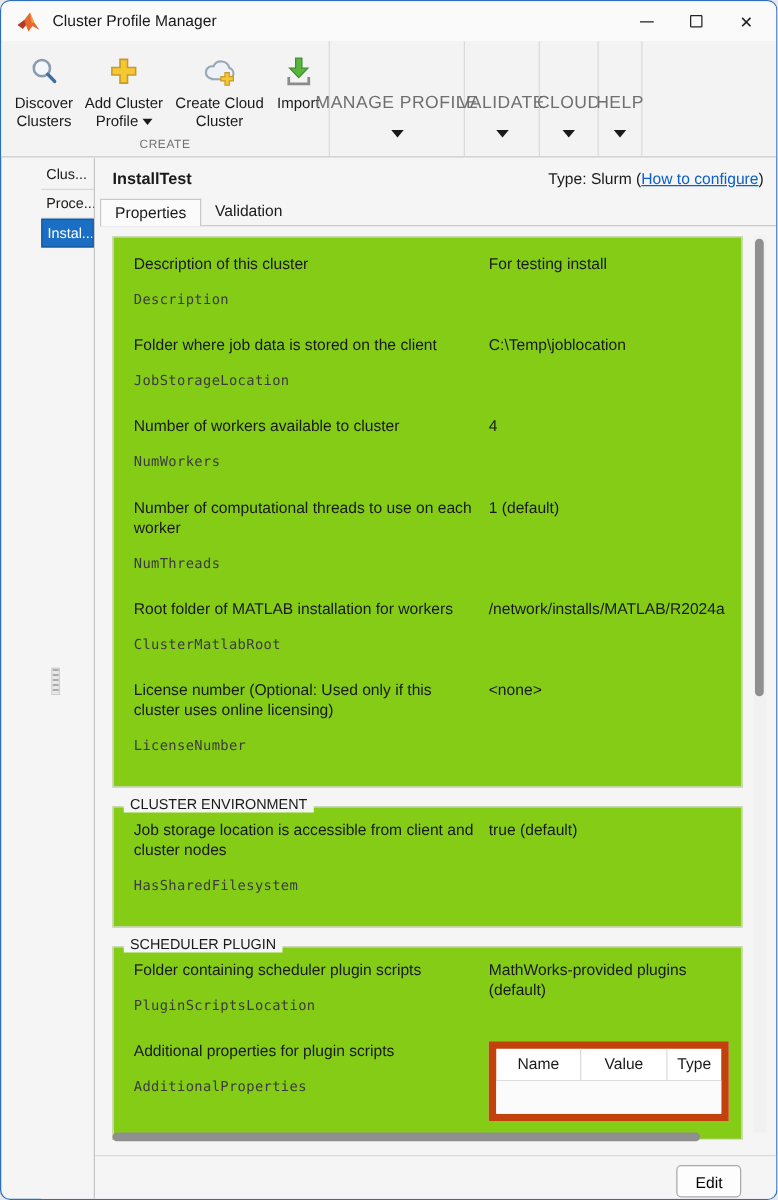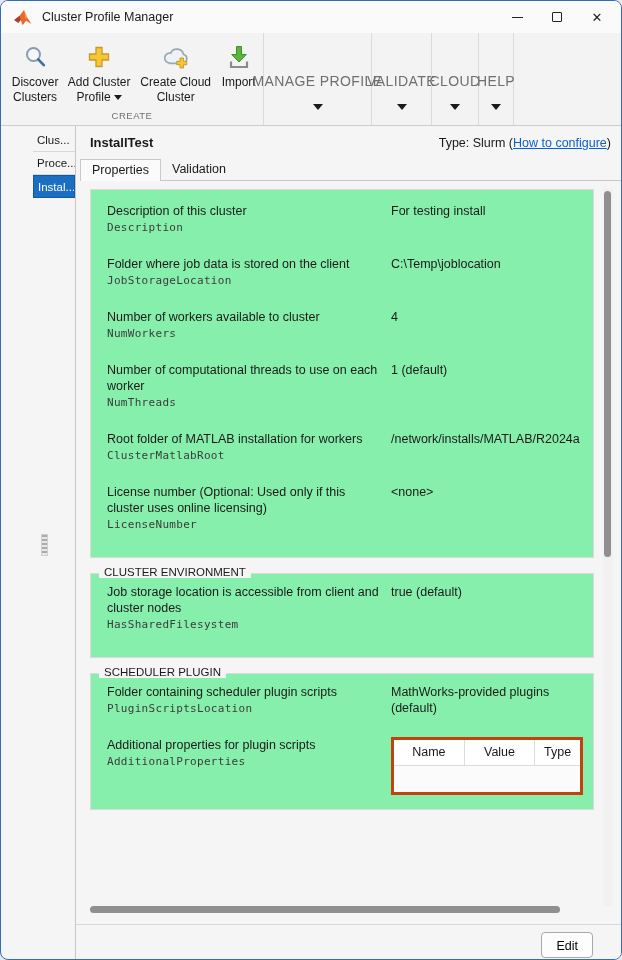--- a/index.html
+++ b/index.html
@@ -43,30 +43,30 @@
   .main { position:relative; flex:1; }
   .main-header { display:flex; justify-content:space-between; align-items:baseline; padding:9px 10px 2px 14px; }
   .profile-name { font-size:13px; font-weight:bold; }
   .type-line { font-size:12.5px; }
   .type-line a { color:#0b5fce; text-decoration:underline; cursor:pointer; }
   .tabbar { display:flex; margin:7px 0 0 4px; border-bottom:1px solid #c9c9c9; padding-left:0; }
   .tab { font-size:12.5px; padding:3px 11px 4px 11px; color:#1a1a1a; cursor:default; }
   .tab.active { background:#fbfbfb; border:1px solid #c9c9c9; border-bottom:none; margin-bottom:-1px;text-align:center; }
   
   .content { padding:8px 27px 0 14px; }
-  .prop-box { position:relative; border:1px solid #dadada; background:#86efac; padding:13px 10px 4px 16px; margin-bottom:15px; }
+  .prop-box { position:relative; border:1px solid #dadada; background:#84cc16; padding:13px 10px 4px 16px; margin-bottom:15px; }
   .prop-box.titled { margin-top:8px; padding-top:10px; }
   .box-title { position:absolute; top:-8px; left:8px; background:#f5f5f5; padding:0 5px; font-size:11.5px; color:#1a1a1a; white-space:nowrap; }
   .prop-row { display:flex; margin-bottom:20px; }
   .prop-label { width:284px; flex:0 0 284px; padding-right:10px; }
   .prop-desc { font-size:12.5px; line-height:16px; color:#1a1a1a; }
-  .prop-code { font-family:"DejaVu Sans Mono", monospace; font-size:11px; line-height:16px; color:#3c3c3c; letter-spacing:0.3px; margin-top:1px; }
+  .prop-code { font-family:"DejaVu Sans Mono", monospace; font-size:11px; line-height:16px; color:#3c3c3c; letter-spacing:0.3px; margin-top:13px; }
   .prop-value { flex:1; font-size:12.5px; line-height:16px; color:#1a1a1a; }
   
-  .ap-table { width:100%; border:3px solid #c2410c; background:#ffffff; }
+  .ap-table { width:100%; border:6px solid #c2410c; background:#ffffff; }
   .ap-head { display:flex; border-bottom:1px solid #dcdcdc; }
   .ap-cell { font-size:12.5px; text-align:center; padding:4px 0 5px 0; border-right:1px solid #dcdcdc; }
   .ap-cell:last-child { border-right:none; }
   .ap-c1 { width:38%; } .ap-c2 { width:38%; } .ap-c3 { width:24%; }
   .ap-body { height:26px; background:#fbfbfb; }
   
   .vscrollbar { position:absolute; top:62px; bottom:54px; right:8px; width:10px; background:#f1f1f1; }
   .vthumb { position:absolute; top:3px; left:1px; width:7px; height:366px; background:#8f8f8f; border-radius:4px; }
   .hscrollbar { position:absolute; left:14px; right:46px; bottom:47px; height:7px; }
   .hthumb { width:97%; height:7px; background:#8f8f8f; border-radius:4px; }

